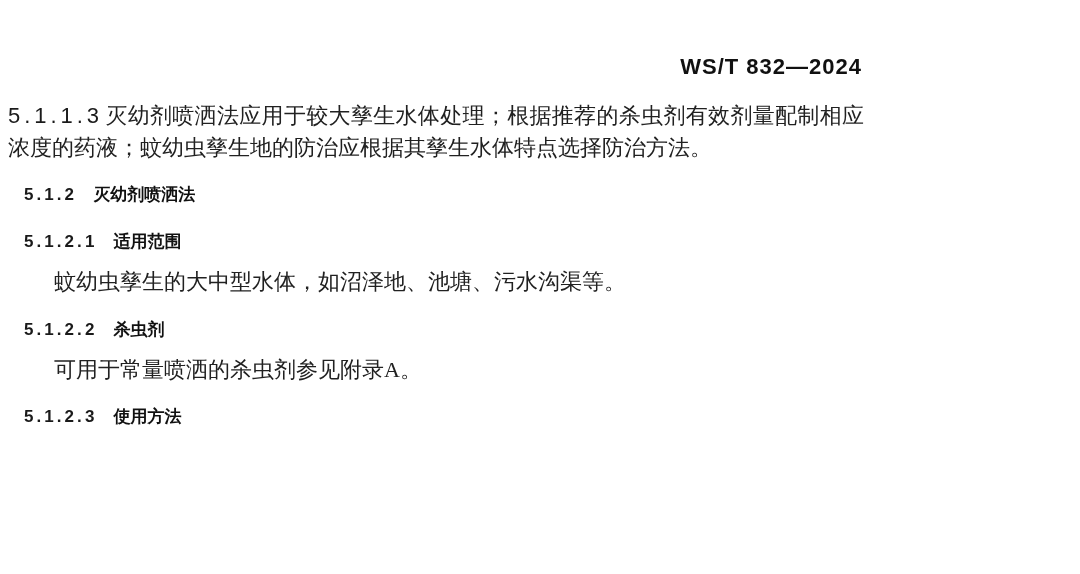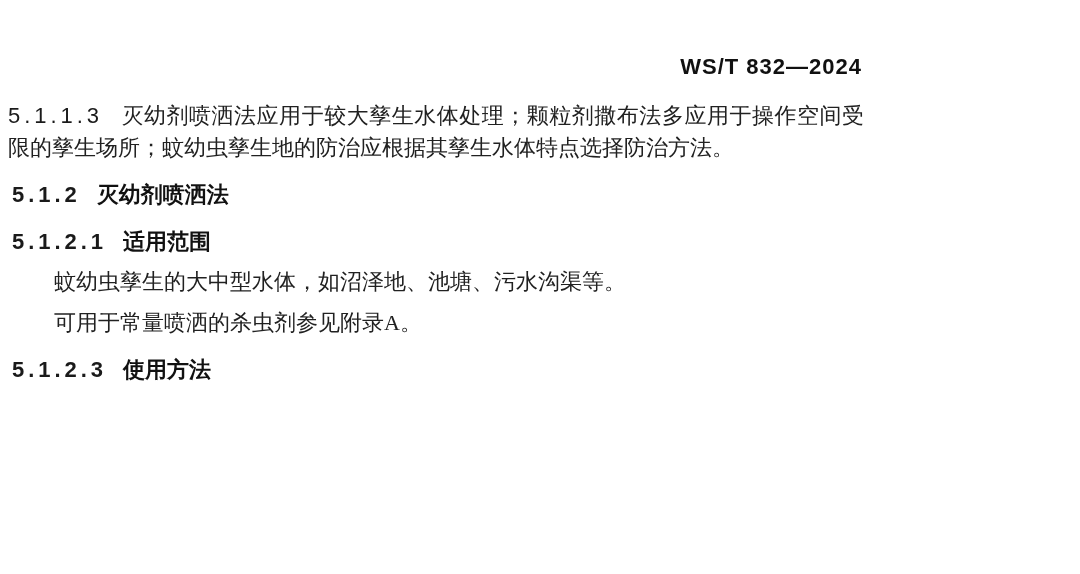--- a/index.html
+++ b/index.html
@@ -33,26 +33,26 @@
   p {
     margin: 0;
     font-size: 22px;
     line-height: 31.5px;
     text-align: justify;
     color: #212121;
   }
   .clause-num {
     font-family: "Liberation Sans", "DejaVu Sans", sans-serif;
     letter-spacing: 0.18em;
-    margin-right: 18px;
+    margin-right: 2px;
     color: #1a1a1a;
   }
   h3 {
-    margin: 16px 0 0 4px;
-    font-size: 22px;
+    margin: 16px 0 0 16px;
+    font-size: 17px;
     line-height: 31px;
     font-weight: bold;
     font-family: "Liberation Sans", "DejaVu Sans", sans-serif;
     color: #111111;
   }
   h3 .clause-num {
     font-weight: bold;
     margin-right: 16px;
   }
   .body-para {
@@ -60,28 +60,29 @@
     text-indent: 46px;
   }
 </style>
 </head>
 <body>
 
 <div class="page">
 
   <div class="doc-header">WS/T 832—2024</div>
 
-  <p><span class="clause-num">5.1.1.3</span><span>灭幼剂喷洒法应用于较大孳生水体处理；颗粒剂撒布法多应用于操作空间受限的孳生场所；蚊幼虫孳生地的防治应根据其孳生水体特点选择防治方法。</span></p>
+  <p><span class="clause-num">5.1.1.3</span><span>灭幼剂喷洒法应用于较大孳生水体处理；根据推荐的杀虫剂有效剂量配制相应浓度的药液；蚊幼虫孳生地的防治应根据其孳生水体特点选择防治方法。</span></p>
 
 
   <h3><span class="clause-num">5.1.2</span><span>灭幼剂喷洒法</span></h3>
 
   <h3><span class="clause-num">5.1.2.1</span><span>适用范围</span></h3>
 
   <p class="body-para">蚊幼虫孳生的大中型水体，如沼泽地、池塘、污水沟渠等。</p>
 
+  <h3><span class="clause-num">5.1.2.2</span><span>杀虫剂</span></h3>
 
   <p class="body-para">可用于常量喷洒的杀虫剂参见附录A。</p>
 
   <h3><span class="clause-num">5.1.2.3</span><span>使用方法</span></h3>
 
 
 </div>
 
 </body></html>

